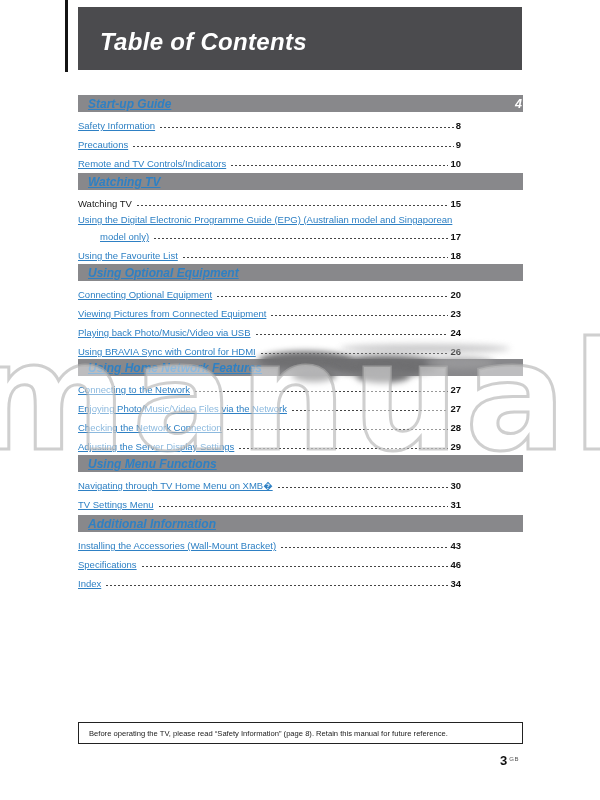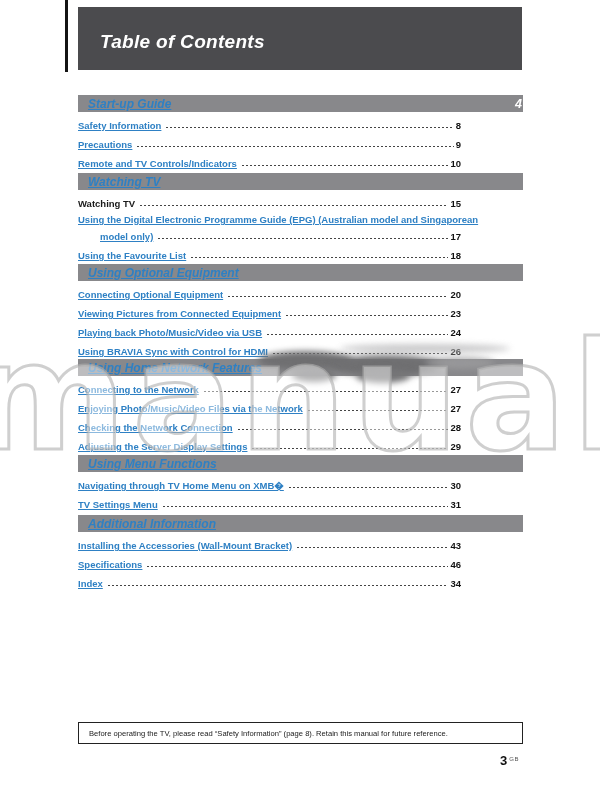--- a/index.html
+++ b/index.html
@@ -11,41 +11,41 @@
 
   
   .spine{position:absolute;left:65px;top:0;width:2.5px;height:72px;background:#141414;}
 
   
   .title-box{
     position:absolute;left:78px;top:7px;width:444px;height:63px;
     background:#4b4b4e;display:flex;align-items:center;
   }
   .title-box .t{
-    color:#ffffff;font-size:19px;font-weight:bold;font-style:italic;
+    color:#ffffff;font-size:24px;font-weight:bold;font-style:italic;
     padding-left:22px;padding-top:6px;letter-spacing:0.3px;
   }
 
   
   #toc{position:absolute;left:78px;top:70px;width:445px;}
   .bar{
     height:17px;background:#88888b;display:flex;align-items:center;
     padding:0 1px 0 10px;box-sizing:border-box;
   }
   .bar-label{
     color:#2e80c4;font-size:12px;font-weight:bold;font-style:italic;
     text-decoration:underline;white-space:nowrap;line-height:12px;
   }
   .bar-num{
     margin-left:auto;color:#ffffff;font-size:12.5px;font-weight:bold;font-style:italic;
   }
   .toc-list{padding:2px 62px 0 0;}
   .toc-item{display:flex;align-items:flex-end;height:19px;padding-bottom:2px;box-sizing:border-box;}
   .toc-item .label{
-    font-size:9.5px;font-weight:bold;line-height:11px;white-space:nowrap;
+    font-size:9.5px;font-weight:normal;line-height:11px;white-space:nowrap;
   }
   .label.link{color:#2e80c4;text-decoration:underline;}
   .label.plain{color:#1a1a1a;text-decoration:none;}
   .leader{
     flex:1;height:3px;align-self:flex-end;margin:0 2px 2px 4px;
     background-image:radial-gradient(circle,#444 0.9px,transparent 1.1px);
     background-size:4px 3px;background-repeat:repeat-x;background-position:left bottom;
   }
   .pagenum{font-size:9.5px;font-weight:bold;color:#111;line-height:11px;}
   .toc-item.two-line{display:block;height:33px;padding-bottom:0;}

